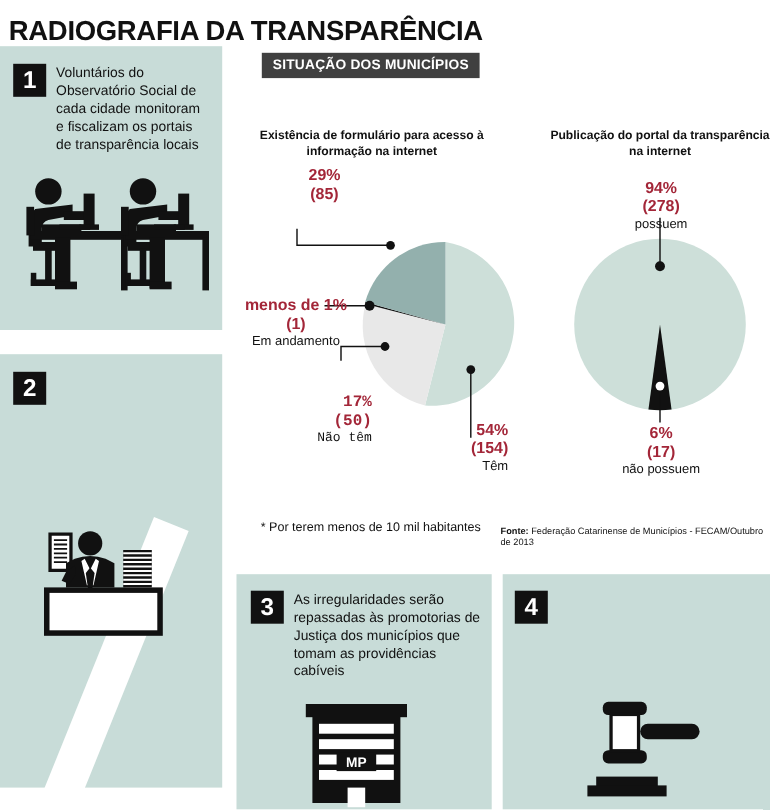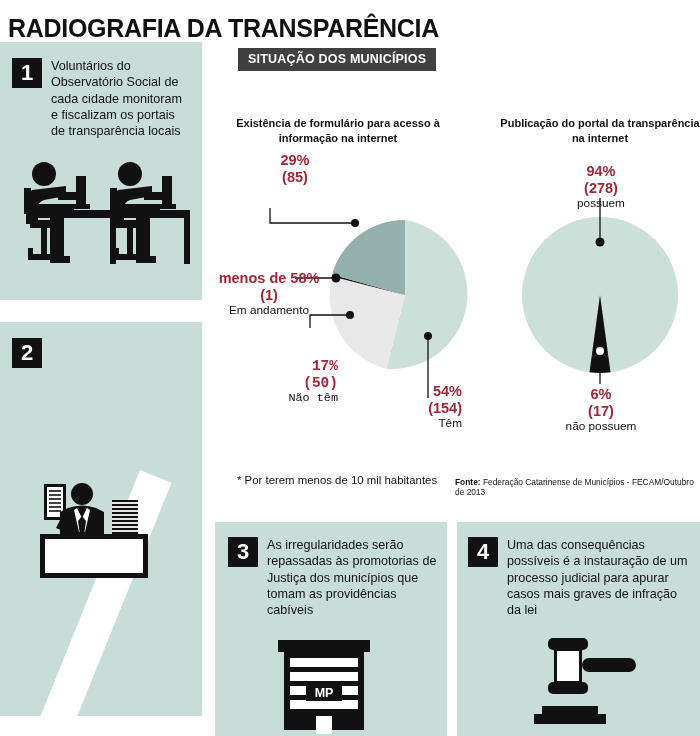--- a/index.html
+++ b/index.html
@@ -243,21 +243,20 @@
     <rect x="22" y="52" width="68" height="9" fill="#fff"></rect>
     <rect x="22" y="66" width="68" height="9" fill="#fff"></rect>
     <rect x="38" y="50" width="36" height="17" fill="#111"></rect>
     <text x="56" y="63" text-anchor="middle" fill="#fff" font-family="Liberation Sans, sans-serif" font-size="12.5" font-weight="bold">MP</text>
     <rect x="48" y="82" width="16" height="18" fill="#fff"></rect>
   </g>
 </svg>
 
 <div class="step-head" id="step-4-head">
   <div class="step-num">4</div>
-  <div class="step-text">Uma das consequências possíveis é a instauração de um processo judicial para apurar casos mais graves de infração da lei</div>
 </div>
 
 <svg class="illus" id="illus-gavel" width="120" height="104" viewBox="0 0 120 104">
   <g fill="#111">
 
     <rect x="58" y="26" width="54" height="14" rx="7"></rect>
 
     <rect x="24" y="6" width="40" height="12" rx="5"></rect>
     <rect x="24" y="50" width="40" height="12" rx="5"></rect>
     <rect x="30" y="16" width="28" height="36" fill="#111"></rect>
@@ -307,21 +306,21 @@
   <circle cx="385" cy="112" r="4.5" fill="#111"></circle>
   <circle cx="385" cy="221" r="4" fill="#ffffff"></circle>
 </svg>
 
 <div class="callout" id="callout-liberados">
   <div class="cl-pct">29%</div>
   <div class="cl-num">(85)</div>
 </div>
 
 <div class="callout" id="callout-andamento">
-  <div class="cl-pct">menos de 58%</div>
+  <div class="cl-pct">menos de 1%</div>
   <div class="cl-num">(1)</div>
   <div class="cl-desc">Em andamento</div>
 </div>
 
 <div class="callout" id="callout-naotem">
   <div class="cl-pct">17%</div>
   <div class="cl-num">(50)</div>
   <div class="cl-desc">Não têm</div>
 </div>
 

